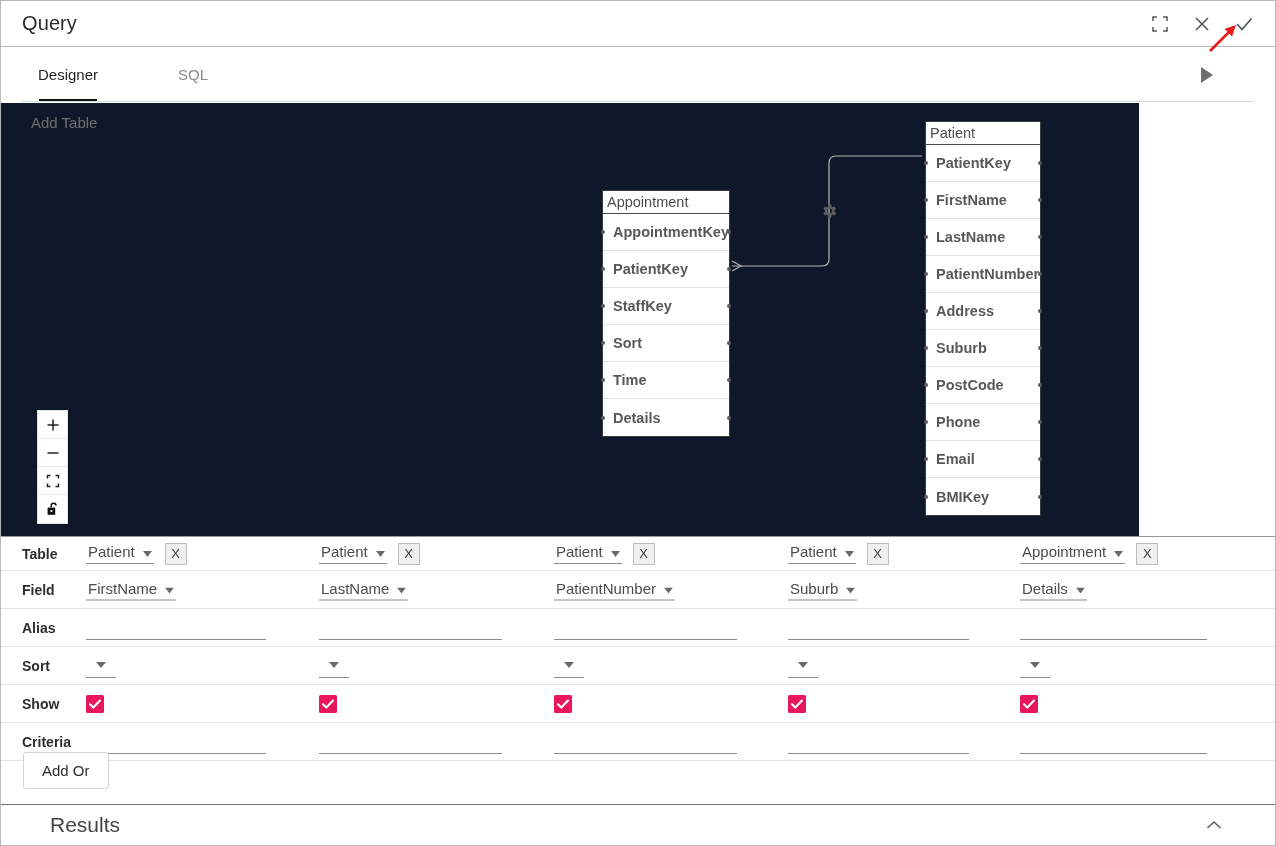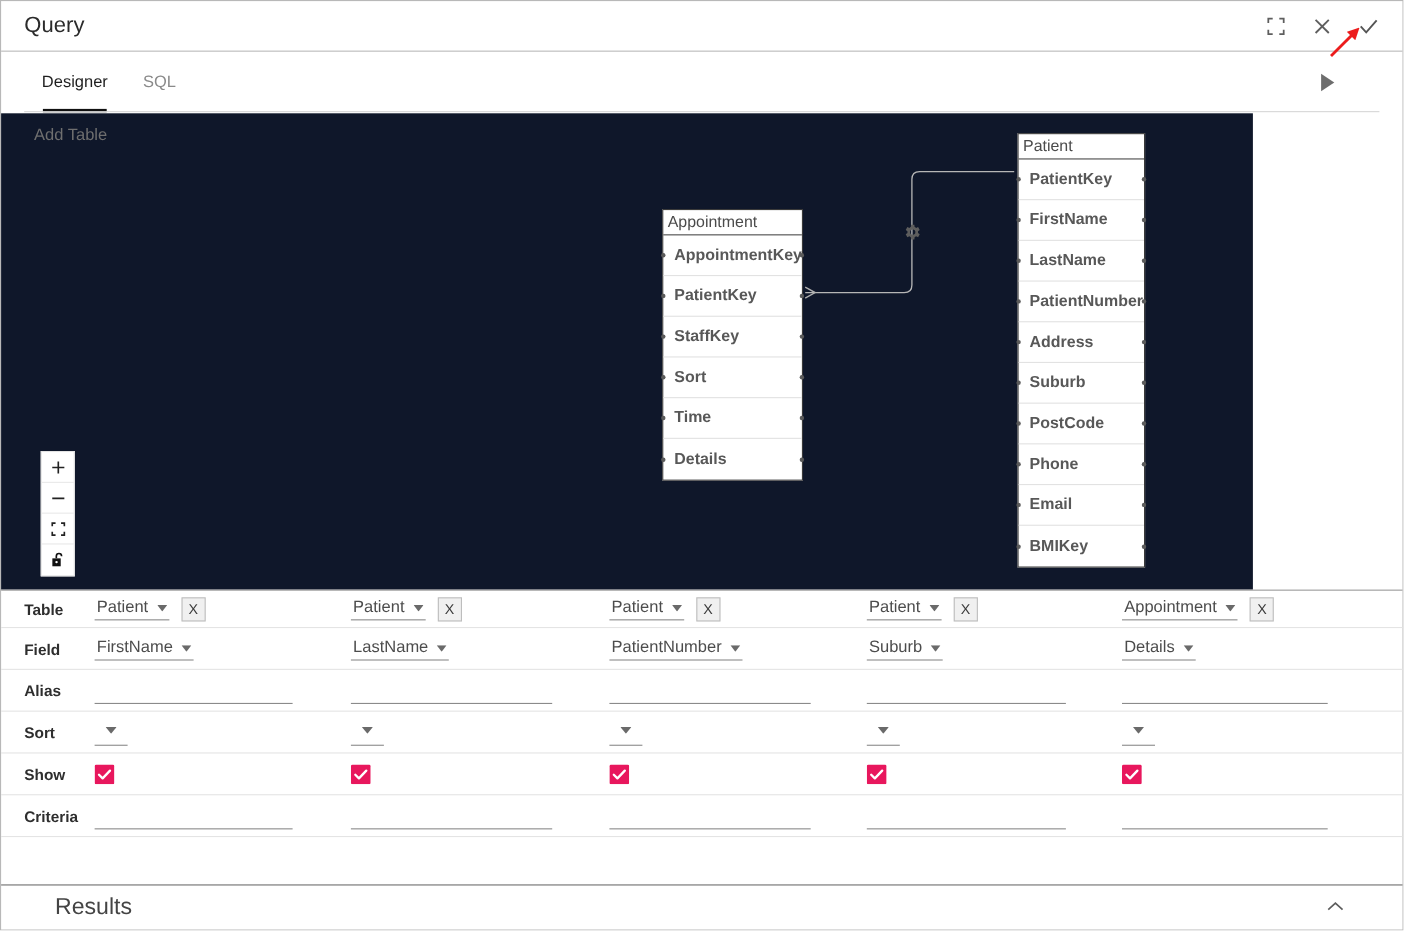--- a/index.html
+++ b/index.html
@@ -40,21 +40,21 @@
   }
   .ticon svg { display: block; }
 
   
   .tabsrow {
     position: absolute; left: 0; top: 46px;
     width: 1274px; height: 56px;
   }
   .tabs {
     position: absolute; left: 21px; top: 0;
-    height: 55px; display: flex; align-items: center;
+    height: 55px; display: flex; align-items: center; gap: 48px;
   }
   .tab {
     position: relative;
     padding: 0 16px;
     height: 55px;
     display: flex; align-items: center;
     font-size: 15px;
     color: #8a8a8a;
     cursor: pointer;
   }
@@ -684,20 +684,23 @@
         </div>
       <div class="cell" style="left: 787px; width: 226px;">
           <div class="emptyline" style="left: 0px; width: 181px;"></div>
         </div>
       <div class="cell" style="left: 1019px; width: 232px;">
           <div class="emptyline" style="left: 0px; width: 187px;"></div>
         </div>
     </div>
   </div>
 
+  <div class="addor-wrap">
+    <div class="addor">Add Or</div>
+  </div>
 
   <div class="results">
     <div class="results-label">Results</div>
     <div class="results-chevron">
       <svg width="16" height="10" viewBox="0 0 16 10">
         <path d="M1.5 8 L8 2 L14.5 8" fill="none" stroke="#5d5d5d" stroke-width="1.5"></path>
       </svg>
     </div>
   </div>
 

